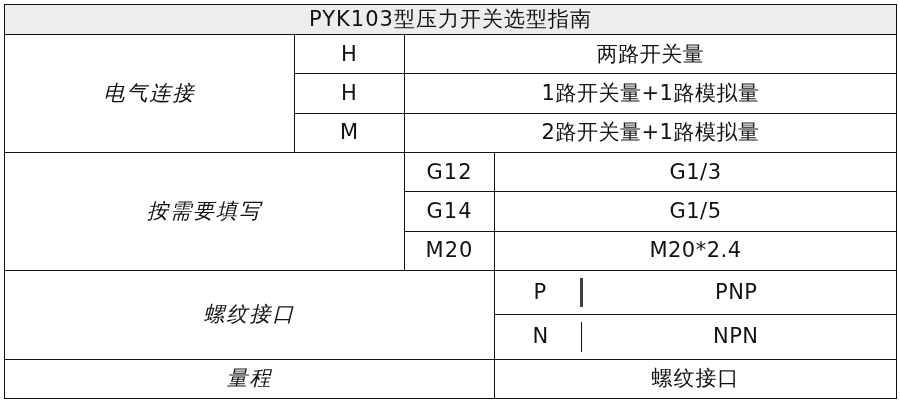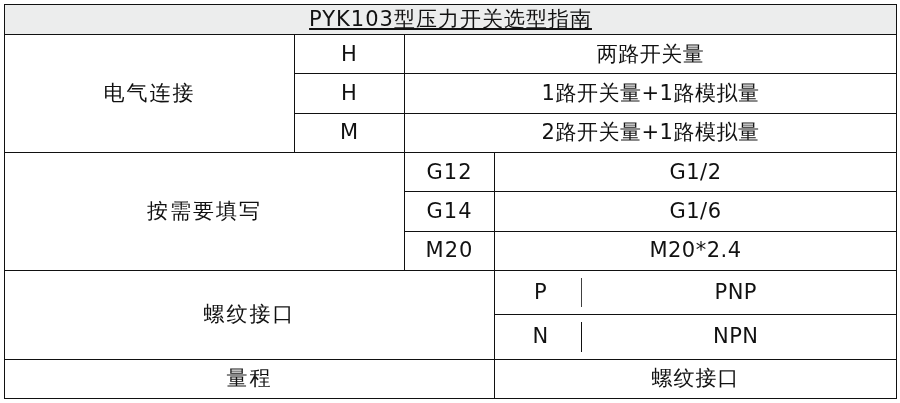--- a/index.html
+++ b/index.html
@@ -35,26 +35,26 @@
     line-height: 1.2;
     padding: 2px 6px;
     box-sizing: border-box;
   }
   
   td.title {
     background: #eceded;
     font-size: 23px;
     letter-spacing: 1px;
     height: 24px;
-    text-decoration: underline;
   }
   
   td.cat {
     font-size: 23px;
     letter-spacing: 2px;
+    font-style: italic;
   }
   
   td.code {
     font-size: 21px;
     letter-spacing: 1px;
   }
   
   td.desc {
     text-align: left;
     padding-left: 14px;
@@ -94,39 +94,39 @@
         <td class="desc" colspan="2">1路开关量+1路模拟量</td>
       </tr>
       <tr>
         <td class="code">M</td>
         <td class="desc" colspan="2">2路开关量+1路模拟量</td>
       </tr>
 
       <tr>
         <td class="cat" rowspan="3" colspan="2">按需要填写</td>
         <td class="code">G12</td>
-        <td class="desc">G1/2</td>
+        <td class="desc">G1/3</td>
       </tr>
       <tr>
         <td class="code">G14</td>
-        <td class="desc">G1/6</td>
+        <td class="desc">G1/5</td>
       </tr>
       <tr>
         <td class="code">M20</td>
         <td class="desc">M20*2.4</td>
       </tr>
 
       <tr>
         <td class="cat" rowspan="2" colspan="3">螺纹接口</td>
         <td class="desc">
           <table style="width:100%;border-collapse:collapse;">
             <tbody>
                 <tr>
               <td class="code" style="width:80px;border:none;">P</td>
-              <td class="desc" style="border:none;border-left:1px solid #404040;">PNP</td>
+              <td class="desc" style="border:none;border-left:3px solid #404040;">PNP</td>
             </tr>
           </tbody>
             </table>
         </td>
       </tr>
       <tr>
         <td class="desc">
           <table style="width:100%;border-collapse:collapse;">
             <tbody>
                 <tr>

